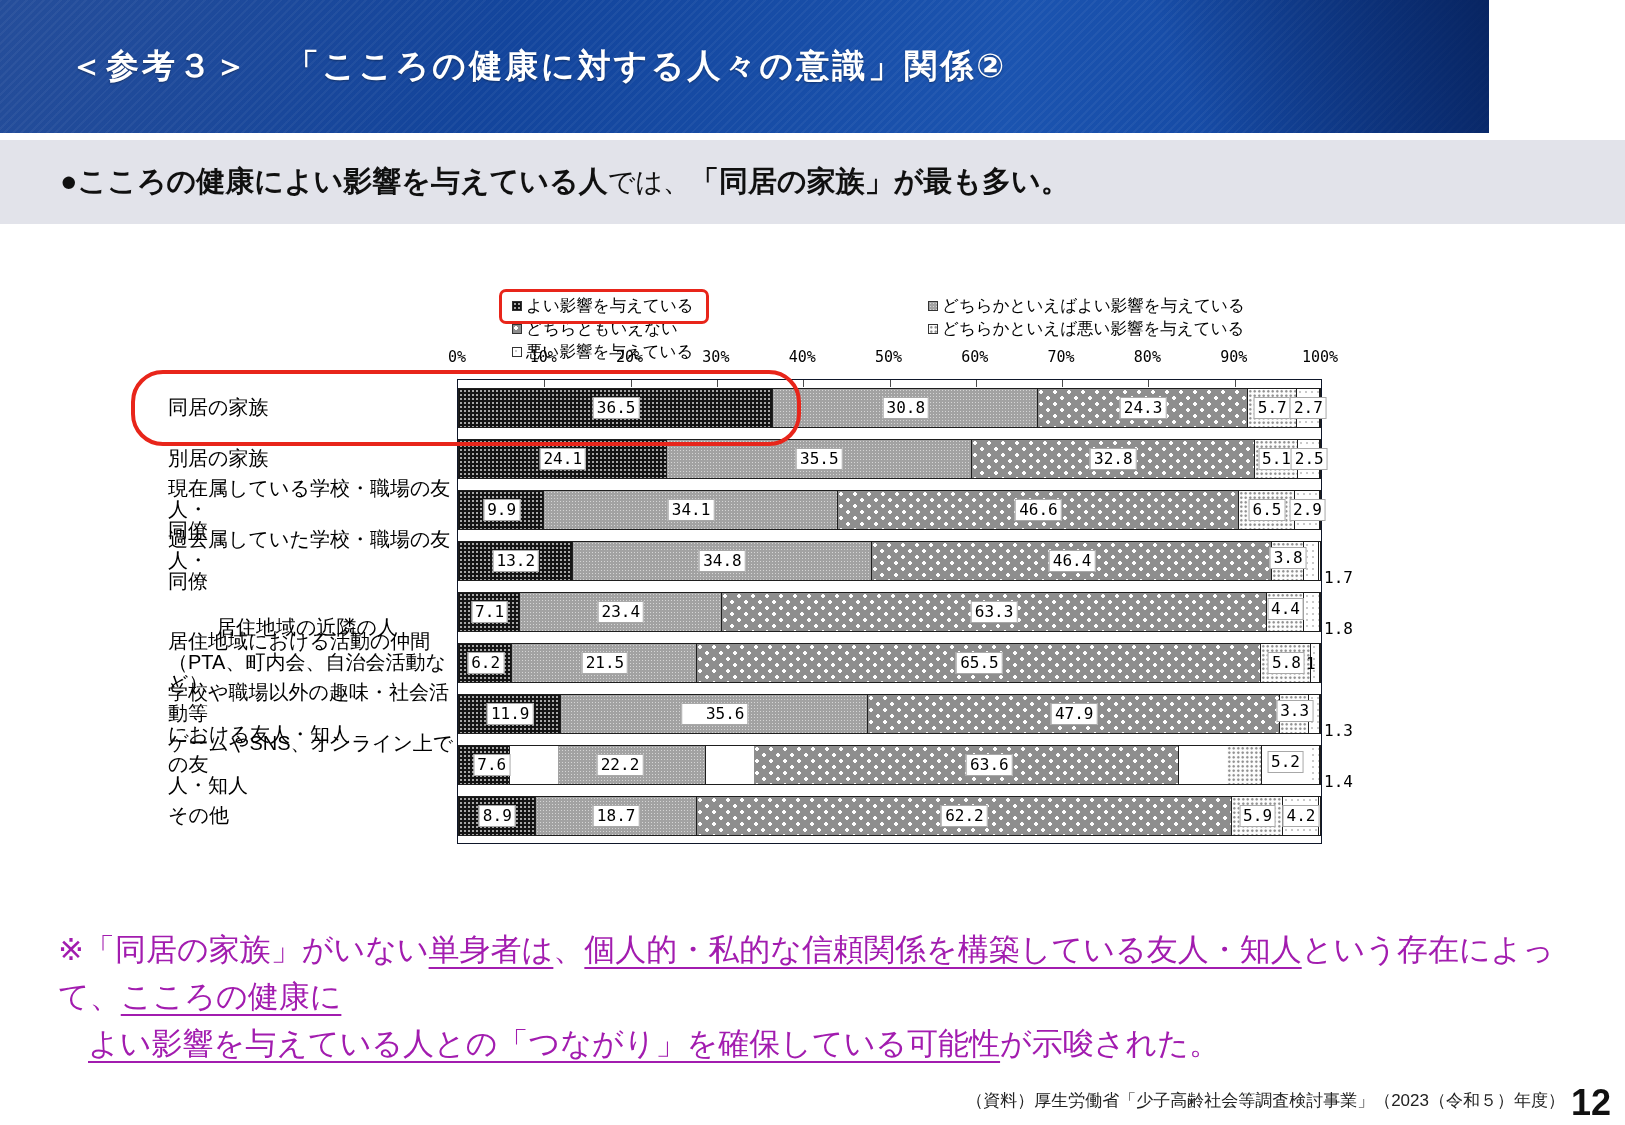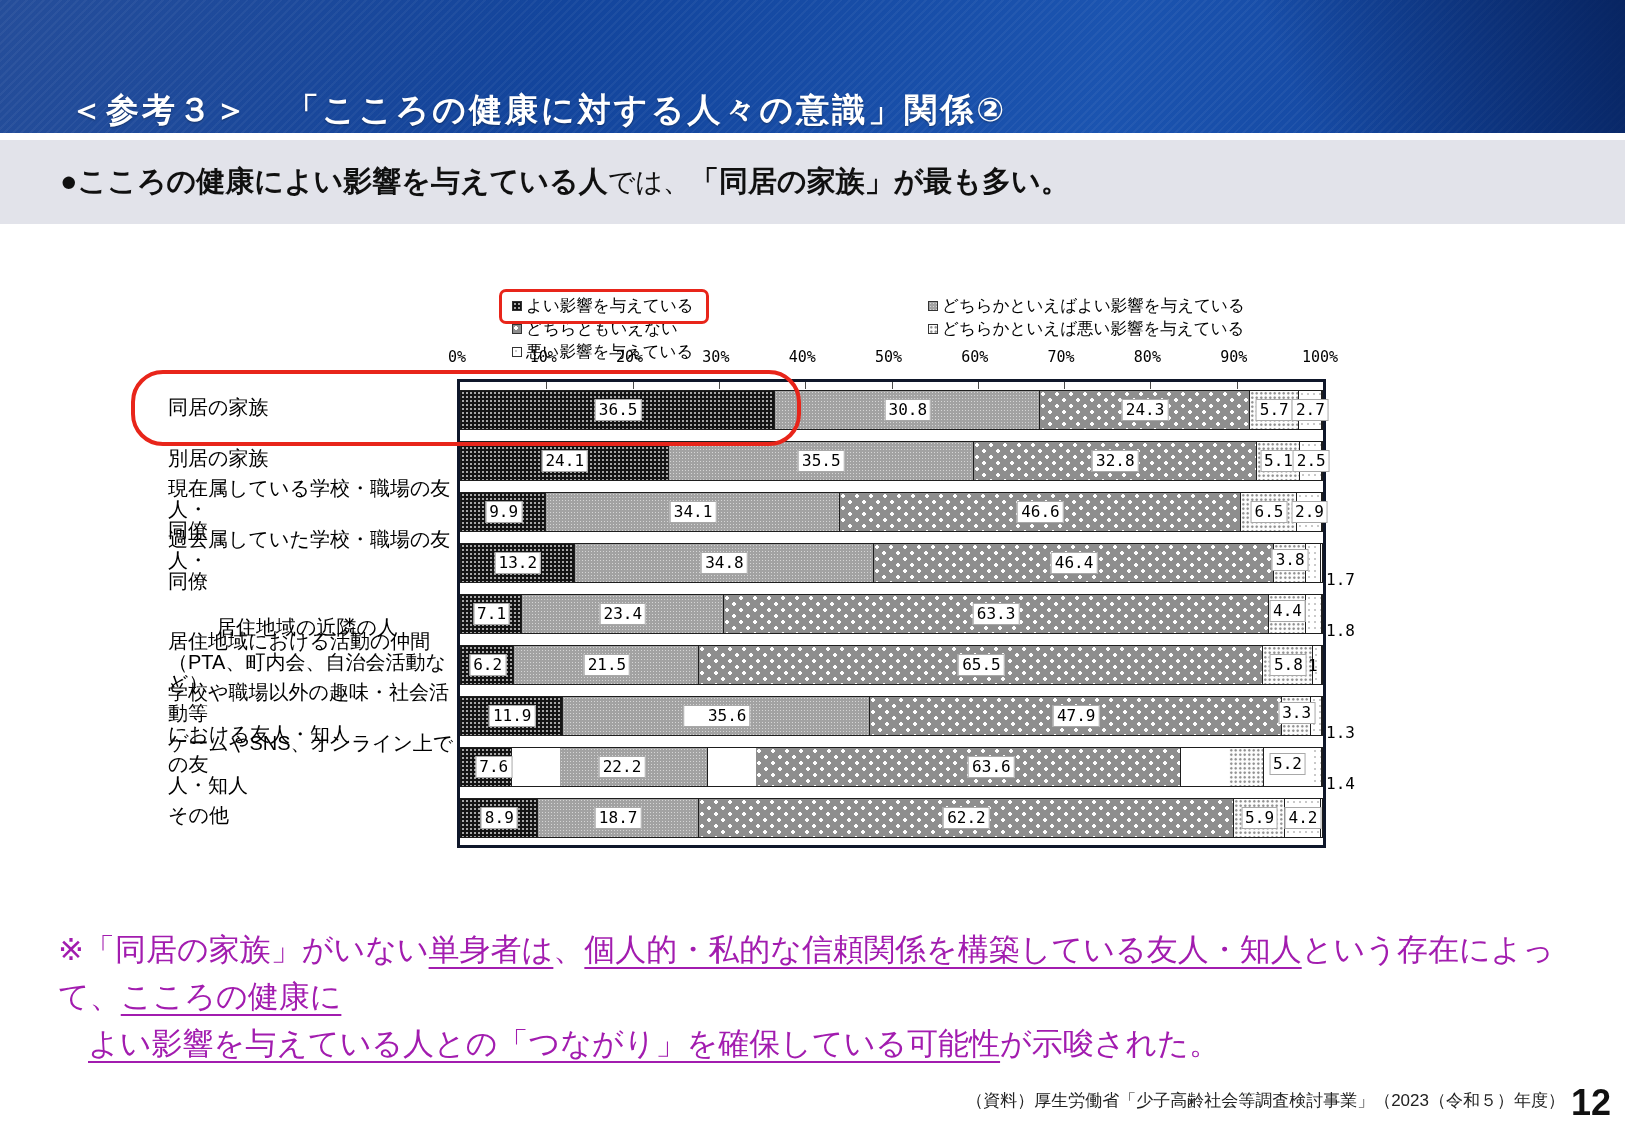--- a/index.html
+++ b/index.html
@@ -1,46 +1,46 @@
 <!DOCTYPE html>
 <html><head>
 <meta charset="utf-8">
 <style>
   html,body{margin:0;padding:0;}
   body{font-family:"Liberation Sans","DejaVu Sans",sans-serif;background:#888;}
   #page{position:relative;width:1625px;height:1125px;background:#ffffff;overflow:hidden;margin:0 auto;}
 
   
-  #header{position:absolute;left:0;top:0;width:1625px;height:133px;
+  #header{position:absolute;left:0;top:0;width:1489px;height:133px;
     background:
       linear-gradient(248deg, rgba(7,34,92,.9) 0%, rgba(7,34,92,0) 22%),
       linear-gradient(115deg, rgba(255,255,255,.10) 0%, rgba(255,255,255,0) 34%),
       repeating-linear-gradient(135deg, rgba(255,255,255,.045) 0 2px, rgba(0,0,0,0) 2px 6px),
       linear-gradient(100deg, #0d3a8f 0%, #14479f 40%, #1b54b0 68%, #0f3e96 100%);
-    display:flex;align-items:flex-end;}
+    display:flex;align-items:center;}
   #header .title{color:#fff;font-size:33px;font-weight:bold;letter-spacing:3px;padding-left:70px;
     text-shadow:0 1px 2px rgba(0,0,0,.35);}
 
   
   #band{position:absolute;left:0;top:140px;width:1625px;height:84px;background:#e2e3ea;
     display:flex;align-items:center;padding-left:60px;box-sizing:border-box;font-size:29px;color:#101010;}
   #band .seg-b{font-weight:bold;}
   #band .seg-n{font-weight:normal;font-size:27px;}
 
   
   .legend-col{position:absolute;font-size:16.5px;color:#000;line-height:23px;white-space:nowrap;}
   #legend-col-1{left:512px;top:294px;text-align:right;}
   #legend-col-2{left:928px;top:294px;}
   .legend-item{display:flex;align-items:center;height:23px;}
   .swatch{display:inline-block;width:10px;height:10px;margin-right:4px;border:1px solid #333;box-sizing:border-box;flex:0 0 auto;}
 
   
   #axis-labels{position:absolute;left:457px;top:348px;width:863px;height:18px;font-family:"DejaVu Sans Mono","Liberation Mono",monospace;}
   .axis-label{position:absolute;transform:translateX(-50%);font-size:15px;color:#000;}
-  #plot{position:absolute;left:457px;top:379px;width:863px;height:463px;border:3px solid #0f172a;box-sizing:content-box;background:#fff;}
+  #plot{position:absolute;left:457px;top:379px;width:863px;height:463px;border:1px solid #0f172a;box-sizing:content-box;background:#fff;}
   .tick{position:absolute;top:0;width:1px;height:7px;background:#4a4a4a;}
   .bar{position:absolute;left:0;width:100%;height:40px;display:flex;border:1px solid #1e1e1e;box-sizing:border-box;}
   .seg{height:100%;box-sizing:border-box;}
   .seg:not(:last-child){border-right:1px solid #1e1e1e;}
 
   
   .p0{background-color:#141414;
       background-image:radial-gradient(circle, rgba(255,255,255,.62) .9px, rgba(0,0,0,0) 1.15px);
       background-size:4px 4px;}
   .p1{background-color:#a2a2a2;

